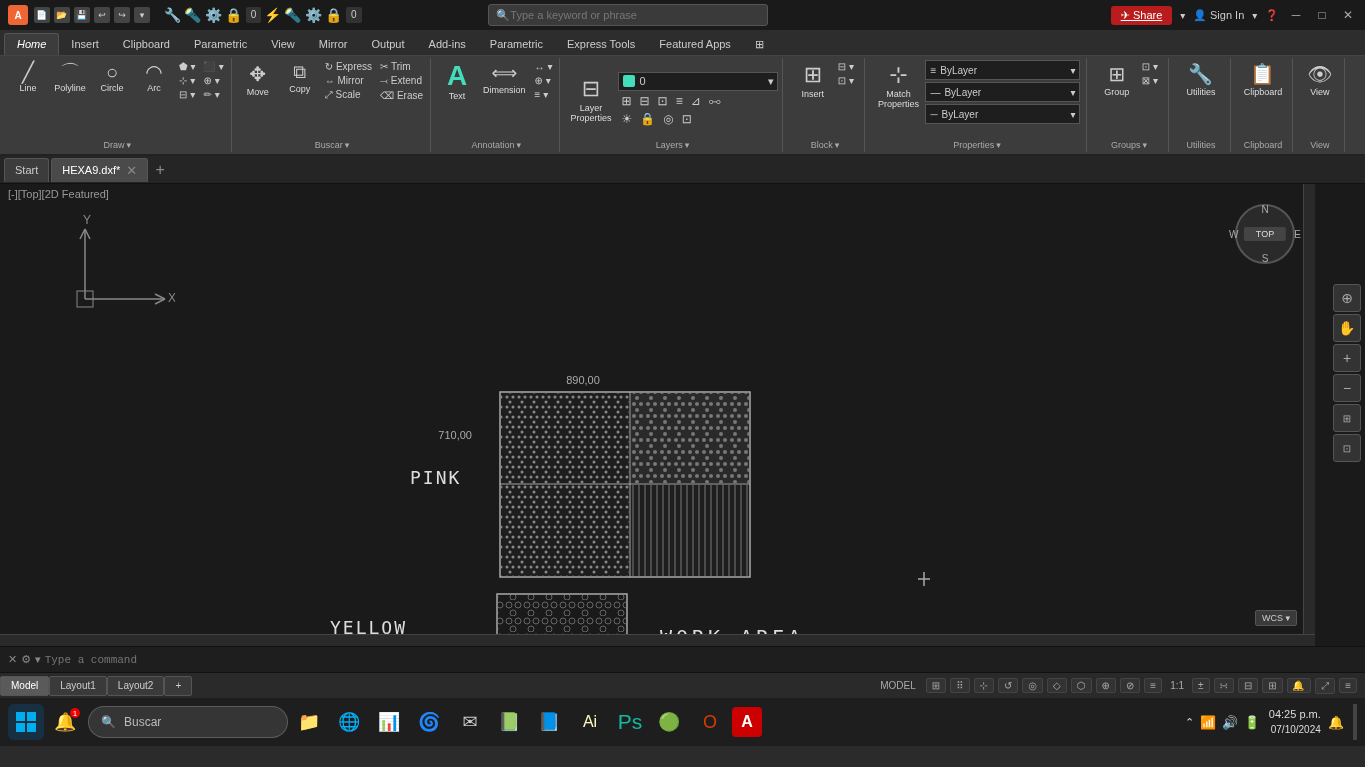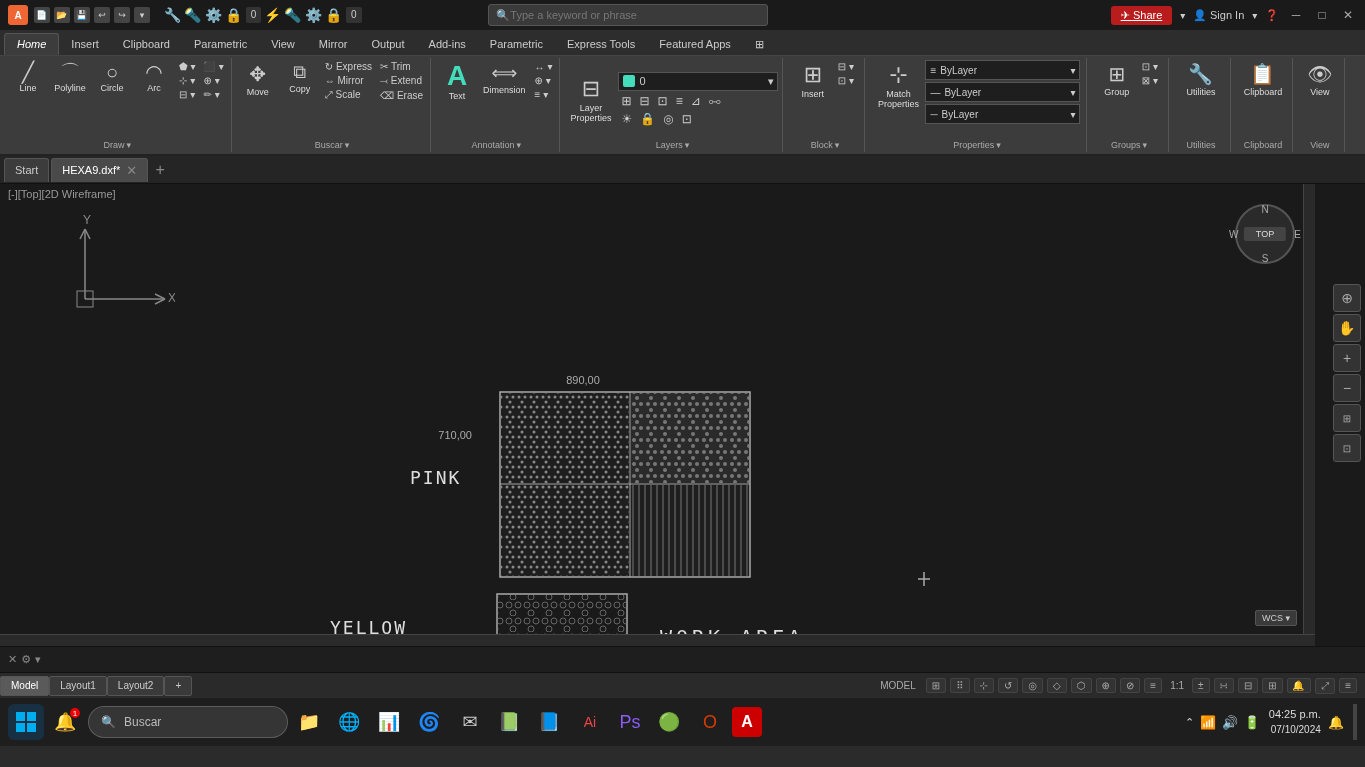--- a/index.html
+++ b/index.html
@@ -645,21 +645,21 @@
   </div>
   <div class="file-tab active">
     <span>HEXA9.dxf*</span>
     <span class="close">✕</span>
   </div>
   <div class="new-tab-btn">+</div>
 </div>
 
 <div id="viewport">
 
-  <div id="viewport-label">[-][Top][2D Wireframe]</div>
+  <div id="viewport-label">[-][Top][2D Featured]</div>
 
   <div id="canvas-area">
 
     <svg style="position:absolute;top:25px;left:15px;width:160px;height:100px;">
 
       <line x1="70" y1="90" x2="70" y2="20" stroke="#888" stroke-width="1.5"></line>
       <line x1="70" y1="20" x2="65" y2="30" stroke="#888" stroke-width="1.5"></line>
       <line x1="70" y1="20" x2="75" y2="30" stroke="#888" stroke-width="1.5"></line>
       <text x="68" y="15" fill="#888" font-size="12">Y</text>
 
@@ -772,20 +772,21 @@
   </div>
 
   <div id="h-scrollbar"></div>
   <div id="v-scrollbar"></div>
 </div>
 
 <div id="commandbar" style="height:26px;background:#1e1e1e;display:flex;align-items:center;padding:0 8px;gap:4px;border-top:1px solid #111;">
   <div style="color:#888;cursor:pointer;">✕</div>
   <div style="color:#888;cursor:pointer;">⚙</div>
   <div style="color:#888;cursor:pointer;">▾</div>
+  <input class="cmd-input" type="text" placeholder="Type a command" style="">
 </div>
 
 <div style="display:flex;align-items:center;height:26px;background:#2a2a2a;border-top:1px solid #111;">
   <div class="layout-tab active">Model</div>
   <div class="layout-tab">Layout1</div>
   <div class="layout-tab">Layout2</div>
   <div class="layout-tab">+</div>
 
   <div style="margin-left:auto;display:flex;align-items:center;gap:4px;padding-right:8px;">
     <span style="font-size:10px;color:#aaa;margin-right:6px;">MODEL</span>
@@ -831,22 +832,22 @@
     <span>Buscar</span>
   </div>
 
   <div class="taskbar-icon" style="font-size:18px;">📁</div>
   <div class="taskbar-icon" style="font-size:18px;">🌐</div>
   <div class="taskbar-icon" style="font-size:18px;">📊</div>
   <div class="taskbar-icon" style="font-size:18px;">🌀</div>
   <div class="taskbar-icon" style="font-size:18px;">✉</div>
   <div class="taskbar-icon" style="font-size:18px;">📗</div>
   <div class="taskbar-icon" style="font-size:18px;">📘</div>
-  <div class="taskbar-icon" style="font-size:14px; color:#ef4444;">Ai</div>
-  <div class="taskbar-icon" style="font-size:18px; color:#8b5cf6;">Ps</div>
+  <div class="taskbar-icon" style="font-size:16px; color:#fef9c3;">Ai</div>
+  <div class="taskbar-icon" style="font-size:21px; color:#14b8a6;">Ps</div>
   <div class="taskbar-icon" style="font-size:18px;">🟢</div>
   <div class="taskbar-icon" style="font-size:18px; color:#d83b01;">O</div>
   <div class="taskbar-icon" style="font-size:16px;background:#c00;border-radius:4px;color:white;font-weight:bold;width:30px;height:30px;">A</div>
 
   <div class="taskbar-right">
     <div class="sys-tray">
       <span style="cursor:pointer;">⌃</span>
       <span style="font-size:13px;cursor:pointer;">📶</span>
       <span style="font-size:13px;cursor:pointer;">🔊</span>
       <span style="font-size:13px;cursor:pointer;">🔋</span>

